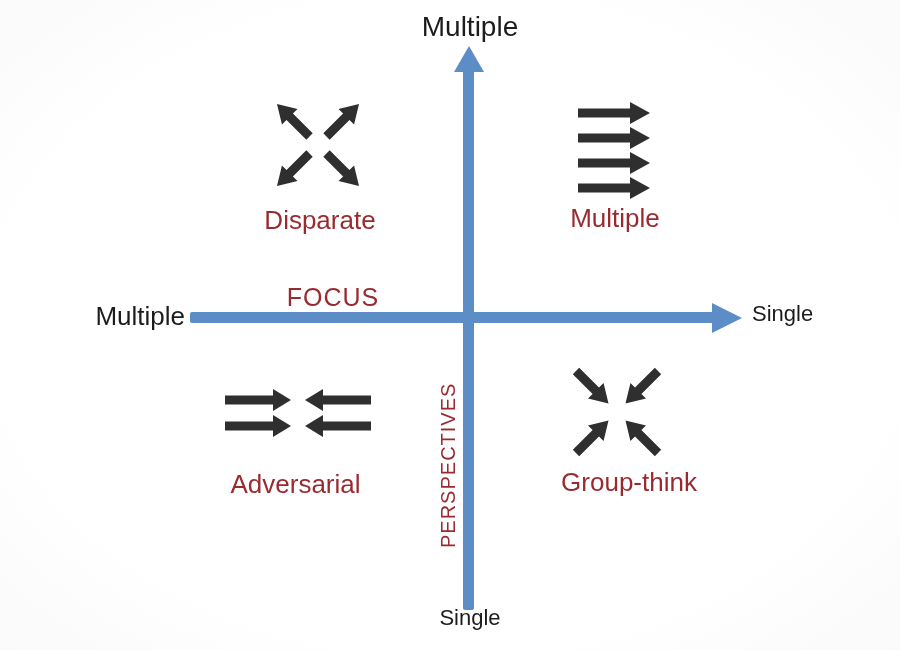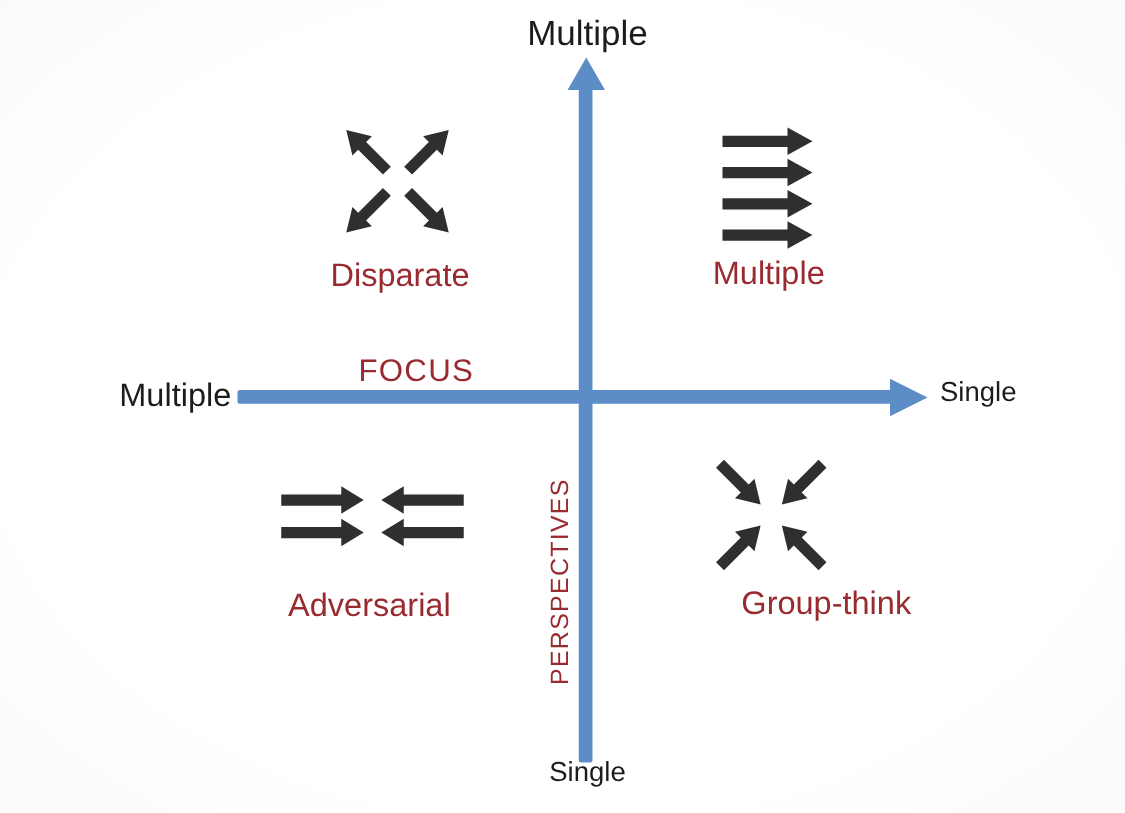--- a/index.html
+++ b/index.html
@@ -61,21 +61,21 @@
   }
 
   
   .q-label {
     position: absolute; color: #992b30;
     font-size: 26px; text-align: center; white-space: nowrap;
   }
   .q-disparate   { left: 240px; top: 205px; width: 160px; }
   .q-parallel    { left: 545px; top: 203px; width: 140px; }
   .q-adversarial { left: 208px; top: 469px; width: 175px; }
-  .q-groupthink  { left: 540px; top: 467px; width: 178px; margin-left: 32px; }
+  .q-groupthink  { left: 540px; top: 467px; width: 178px; }
 
   
   .q-icon { position: absolute; }
   .icon-disparate   { left: 263px; top: 95px; }
   .icon-parallel    { left: 575px; top: 100px; }
   .icon-adversarial { left: 223px; top: 388px; }
   .icon-groupthink  { left: 562px; top: 362px; }
   .q-icon path { fill: #2f2f2f; }
 </style>
 </head>

